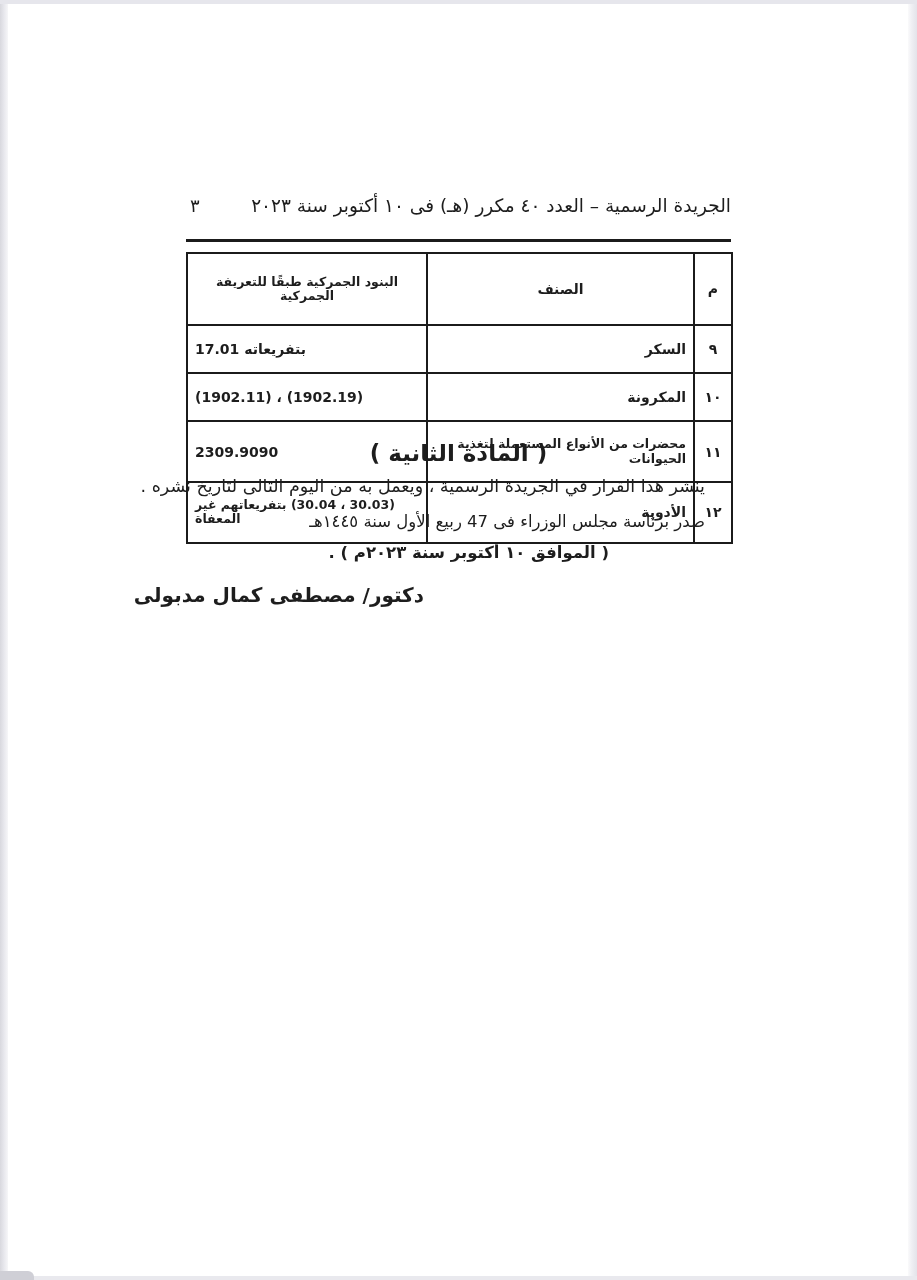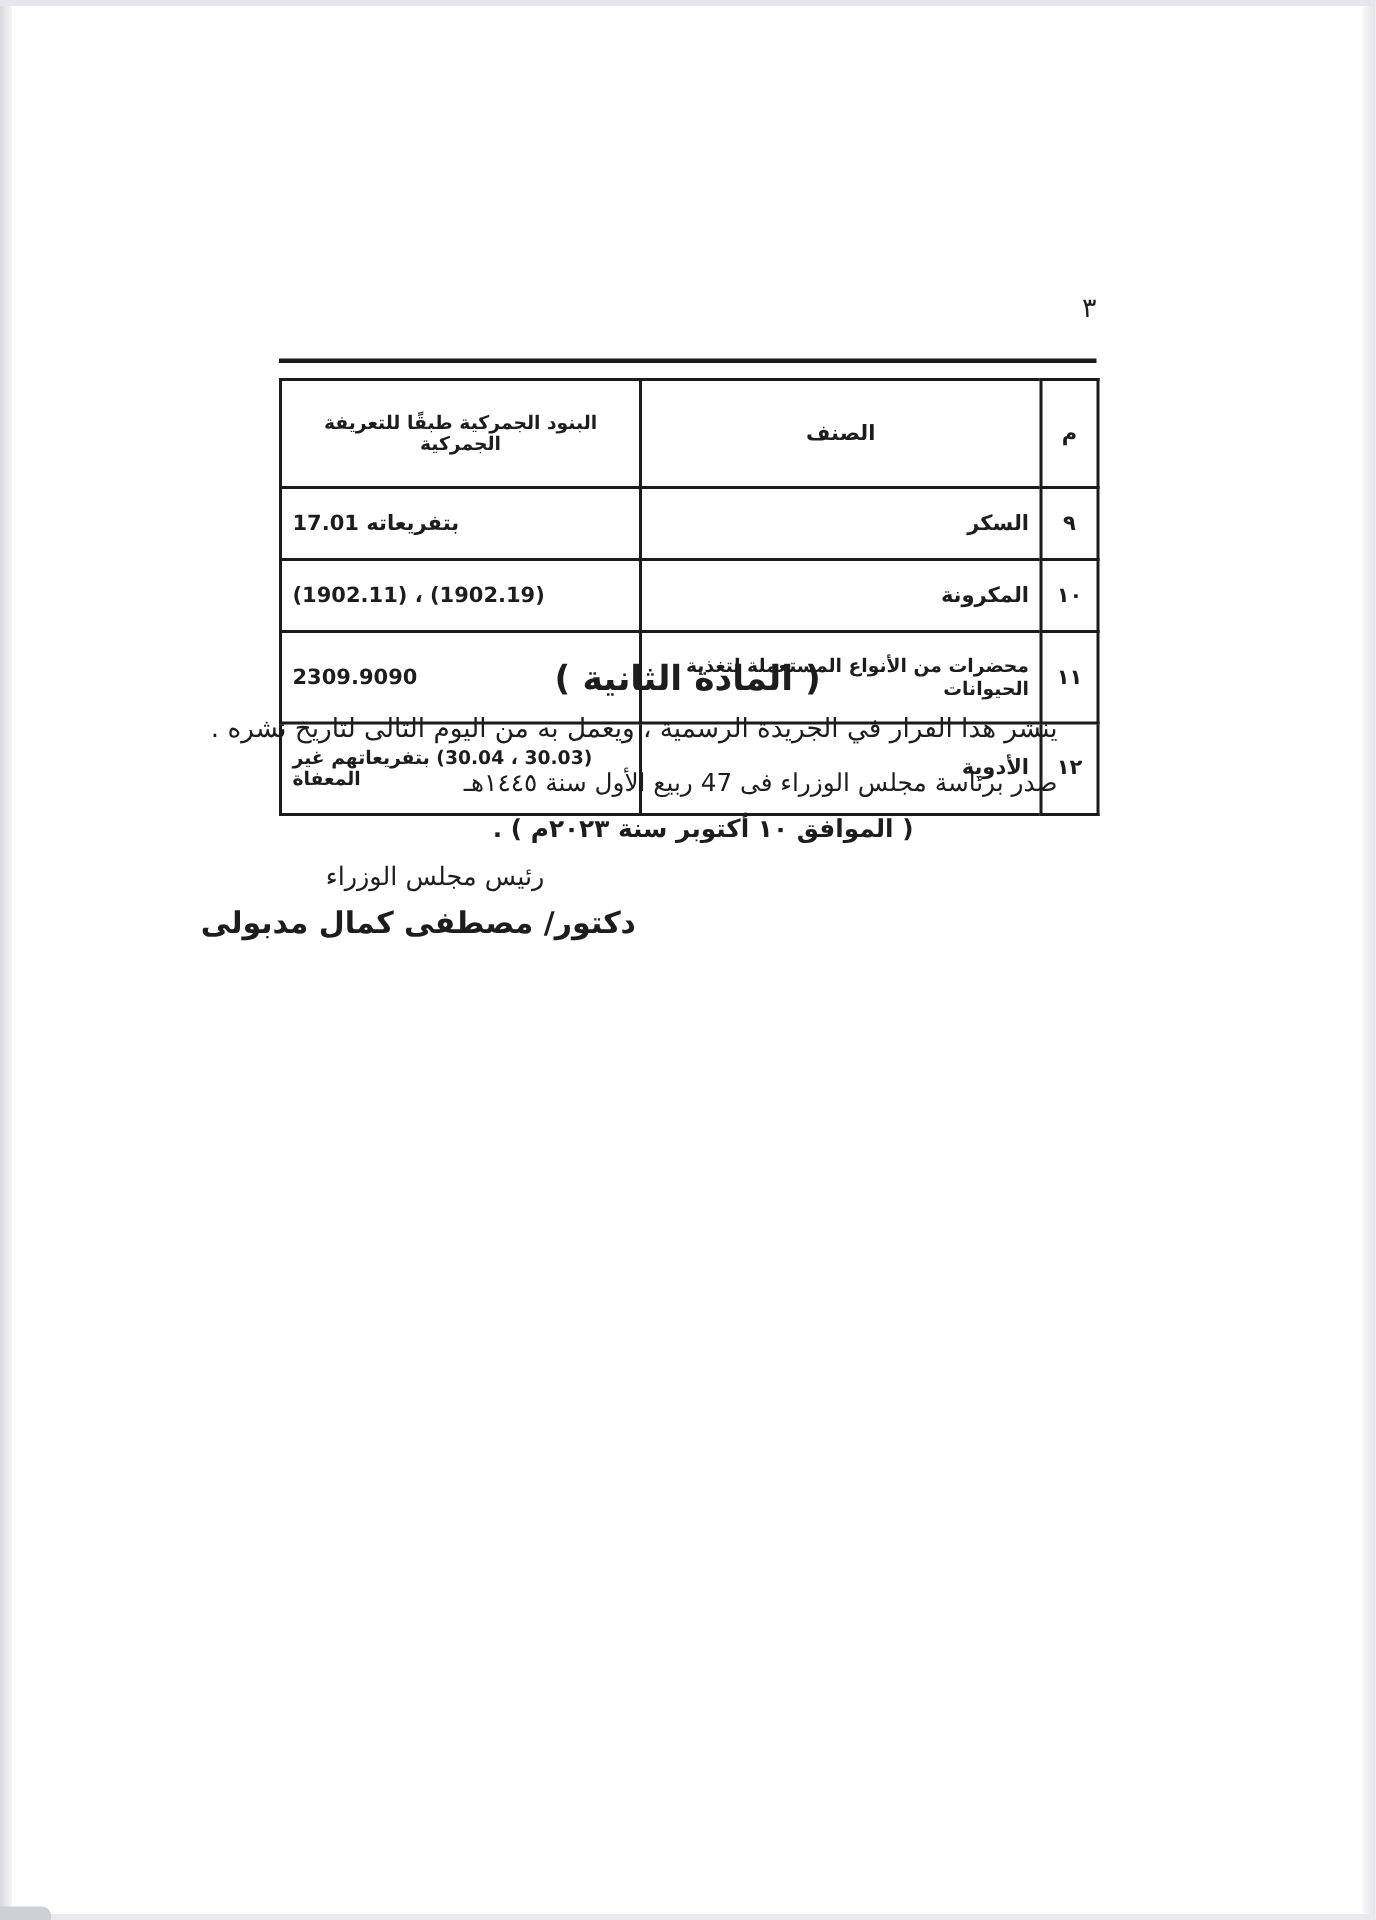--- a/index.html
+++ b/index.html
@@ -75,20 +75,21 @@
 
 <div class="edge edge-left"></div>
 <div class="edge edge-right"></div>
 <div class="edge edge-top"></div>
 <div class="edge edge-bottom"></div>
 <div class="edge edge-corner-bl"></div>
 
 <div class="content">
 
   <div class="gazette-header">
+    <span>الجريدة الرسمية – العدد ٤٠ مكرر (هـ) فى ١٠ أكتوبر سنة ٢٠٢٣</span>
     <span class="num">٣</span>
   </div>
 
   <div class="header-rule"></div>
 
   <table class="tariff">
     <colgroup>
       <col class="c-index">
         <col class="c-item">
         <col class="c-tariff">
@@ -126,17 +127,16 @@
 
   <div class="article-heading">( المادة الثانية )</div>
 
   <div class="article-body">ينشر هذا القرار في الجريدة الرسمية ، ويعمل به من اليوم التالى لتاريخ نشره .</div>
 
   <div class="issued-line">صدر برئاسة مجلس الوزراء فى 47 ربيع الأول سنة ١٤٤٥هـ</div>
 
   <div class="gregorian-line">( الموافق ١٠ أكتوبر سنة ٢٠٢٣م ) .</div>
 
   <div class="signature">
-    <div class="sig-title">رئيس مجلس الوزراء</div>
     <div class="sig-name">دكتور/ مصطفى كمال مدبولى</div>
   </div>
 
 </div>
 
 </body></html>

